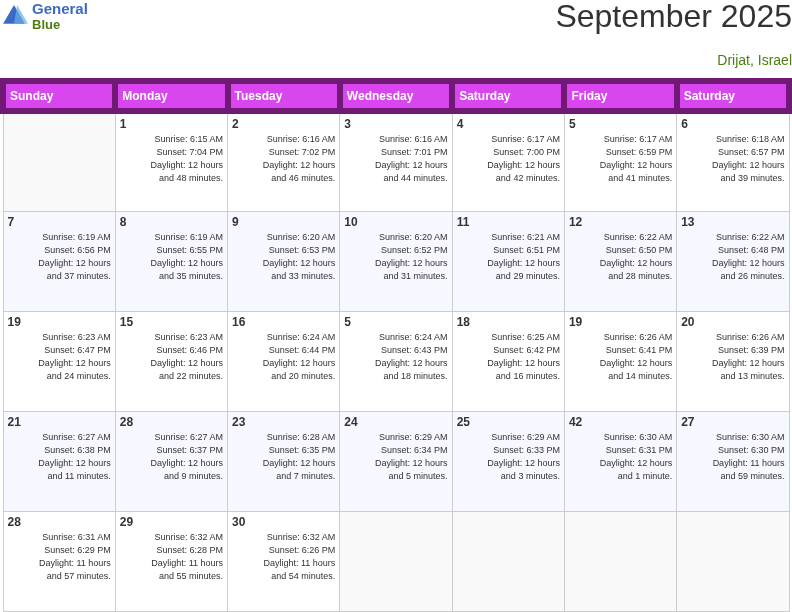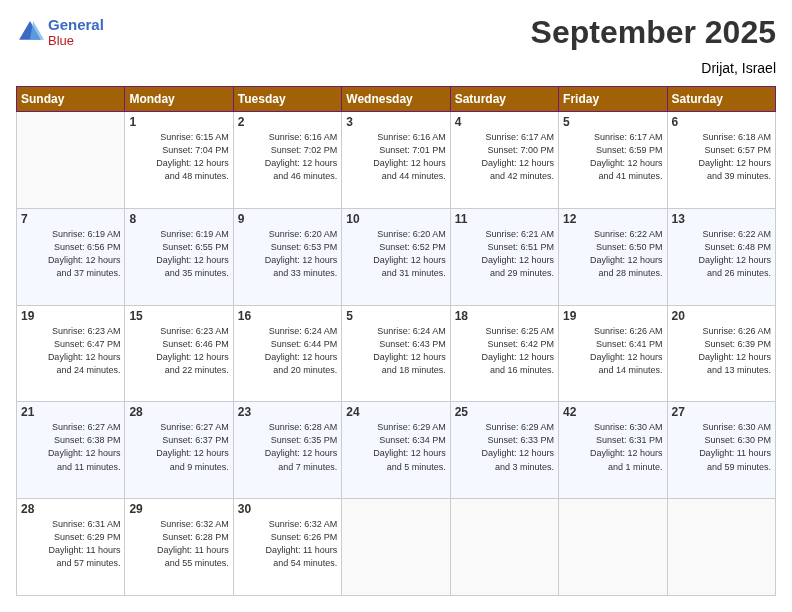--- a/index.html
+++ b/index.html
@@ -6,21 +6,20 @@
     body {
       font-family: Arial, sans-serif;
       background: #fff;
       width: 792px;
       height: 612px;
       overflow: hidden;
     }
     .page {
       width: 792px;
       height: 612px;
-      padding: 16px;
       display: flex;
       flex-direction: column;
     }
     .header {
       display: flex;
       justify-content: space-between;
       align-items: flex-start;
       margin-bottom: 10px;
     }
     .logo {
@@ -30,44 +29,44 @@
     }
     .logo-icon {
       width: 28px;
       height: 28px;
     }
     .title-block {
       text-align: right;
     }
     .month-title {
       font-size: 32px;
-      font-weight: bold;
+      font-weight: normal;
       color: #333;
       line-height: 1;
     }
     .location {
       font-size: 14px;
-      color: #000000;
-      margin-top: 12px;
+      color: #4d7c0f;
+      margin-top: 20px;
     }
     .calendar {
       flex: 1;
       border: 1px solid #ccc;
       border-collapse: collapse;
       width: 100%;
       table-layout: fixed;
     }
     .calendar th {
-      background-color: #a16207;
+      background-color: #d946ef;
       color: #fff;
       font-size: 12px;
       font-weight: bold;
       padding: 5px 4px;
       text-align: left;
-      border: 1px solid #701a75;
+      border: 6px solid #701a75;
     }
     .calendar td {
       vertical-align: top;
       border: 1px solid #ccc;
       padding: 3px 4px;
       font-size: 9.5px;
       color: #333;
       background: #fff;
       height: 78px;
     }
@@ -95,21 +94,21 @@
 
 <div class="page">
   <div class="header">
     <div class="logo">
       <svg class="logo-icon" viewBox="0 0 36 36">
         <polygon points="18,4 32,28 4,28" fill="#3a6bc4"></polygon>
         <polygon points="22,4 36,28 18,28" fill="#6aaee8" opacity="0.7"></polygon>
       </svg>
       <div>
         <div style="font-size:15px;font-weight:bold;color:#3a6bc4;">General</div>
-        <div style="font-size:13px;font-weight:normal;color:#b91c1c;">Blue</div>
+        <div style="font-size:13px;font-weight:bold;color:#4d7c0f;">Blue</div>
       </div>
     </div>
     <div class="title-block">
       <div class="month-title">September 2025</div>
       <div class="location">Drijat, Israel</div>
     </div>
   </div>
 
   <table class="calendar">
     <thead>

